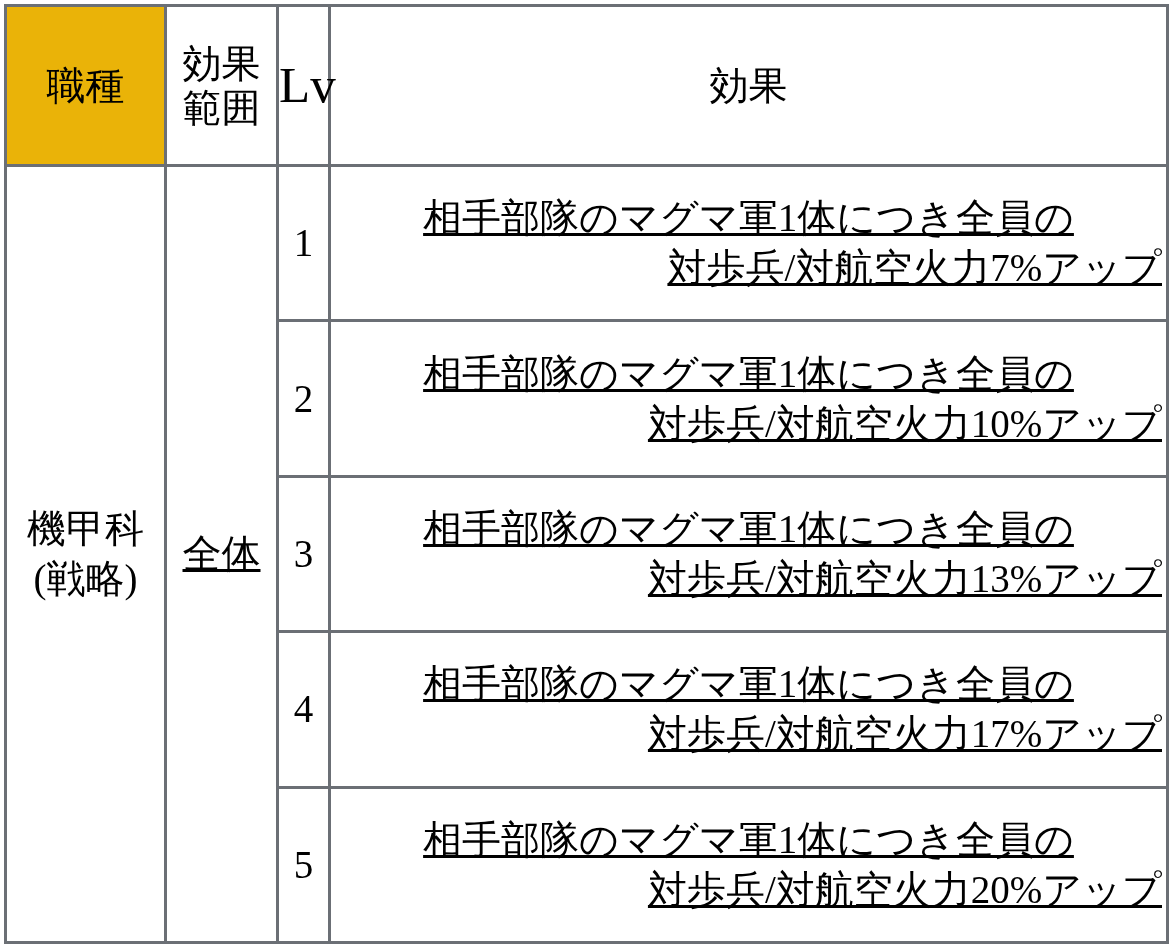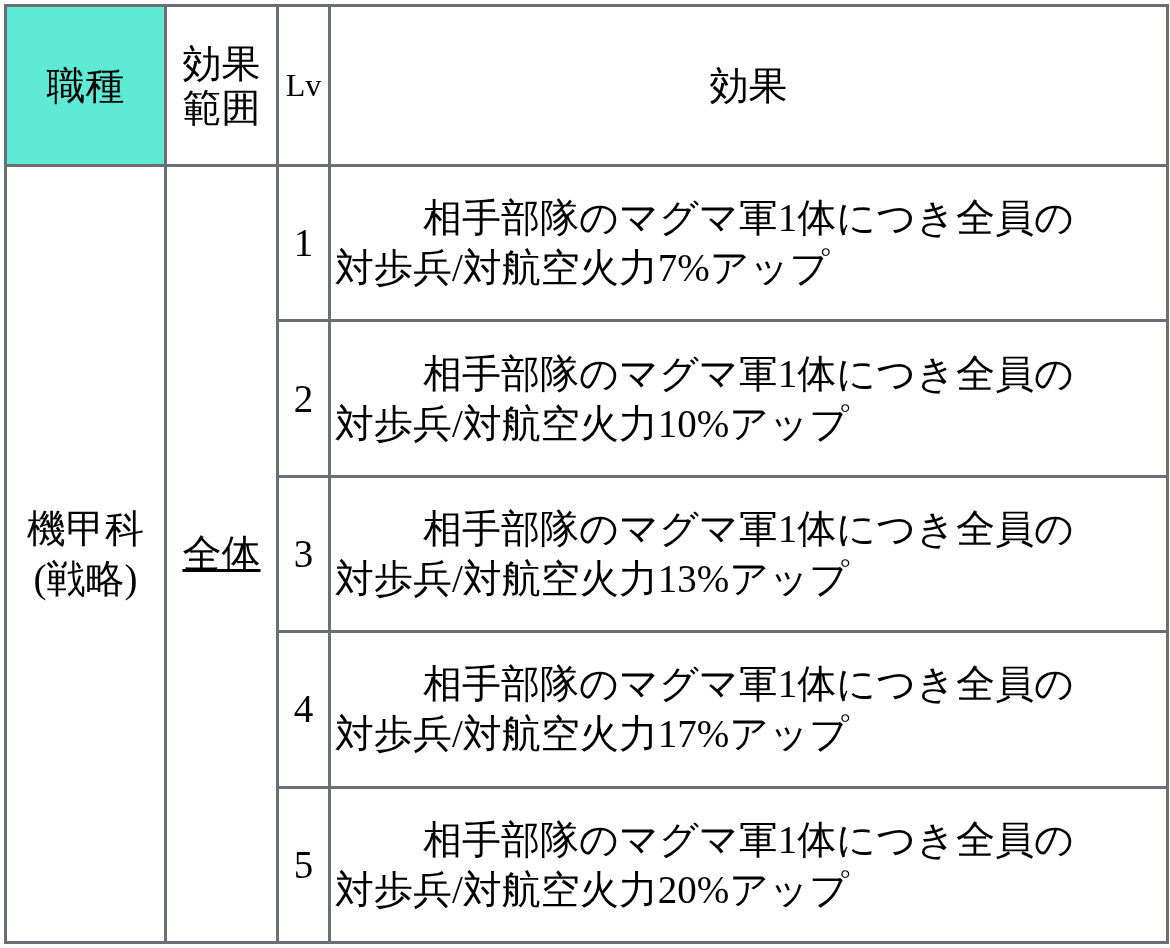--- a/index.html
+++ b/index.html
@@ -39,27 +39,27 @@
   col.c-job   { width: 160px; }
   col.c-range { width: 112px; }
   col.c-lv    { width: 52px; }
   col.c-eff   { width: 838px; }
 
   .head td {
     height: 160px;
     font-size: 40px;
   }
   .head td.job-head {
-    background: #5eead4;
+    background: #eab308;
   }
   .head td.range-head {
     line-height: 1.12;
   }
   .head td.lv-head {
-    font-size: 32px;
+    font-size: 51px;
     padding: 0;
   }
   td.job-cell {
     font-size: 38px;
     line-height: 1.3;
   }
   td.range-cell {
     font-size: 39px;
     text-decoration: underline;
   }
@@ -68,23 +68,24 @@
     padding: 0;
   }
   td.eff-cell {
     font-size: 39px;
     line-height: 1.35;
     padding: 8px 10px;
   }
   .eff-line {
     display: block;
     white-space: nowrap;
+    text-decoration: underline;
   }
   .eff-line-1 { text-align: center; }
-  .eff-line-2 { text-align: left; }
+  .eff-line-2 { text-align: right; }
 </style>
 </head>
 <body>
 
 <div class="table-wrap">
   <table class="effect-table">
     <colgroup>
       <col class="c-job">
       <col class="c-range">
       <col class="c-lv">

